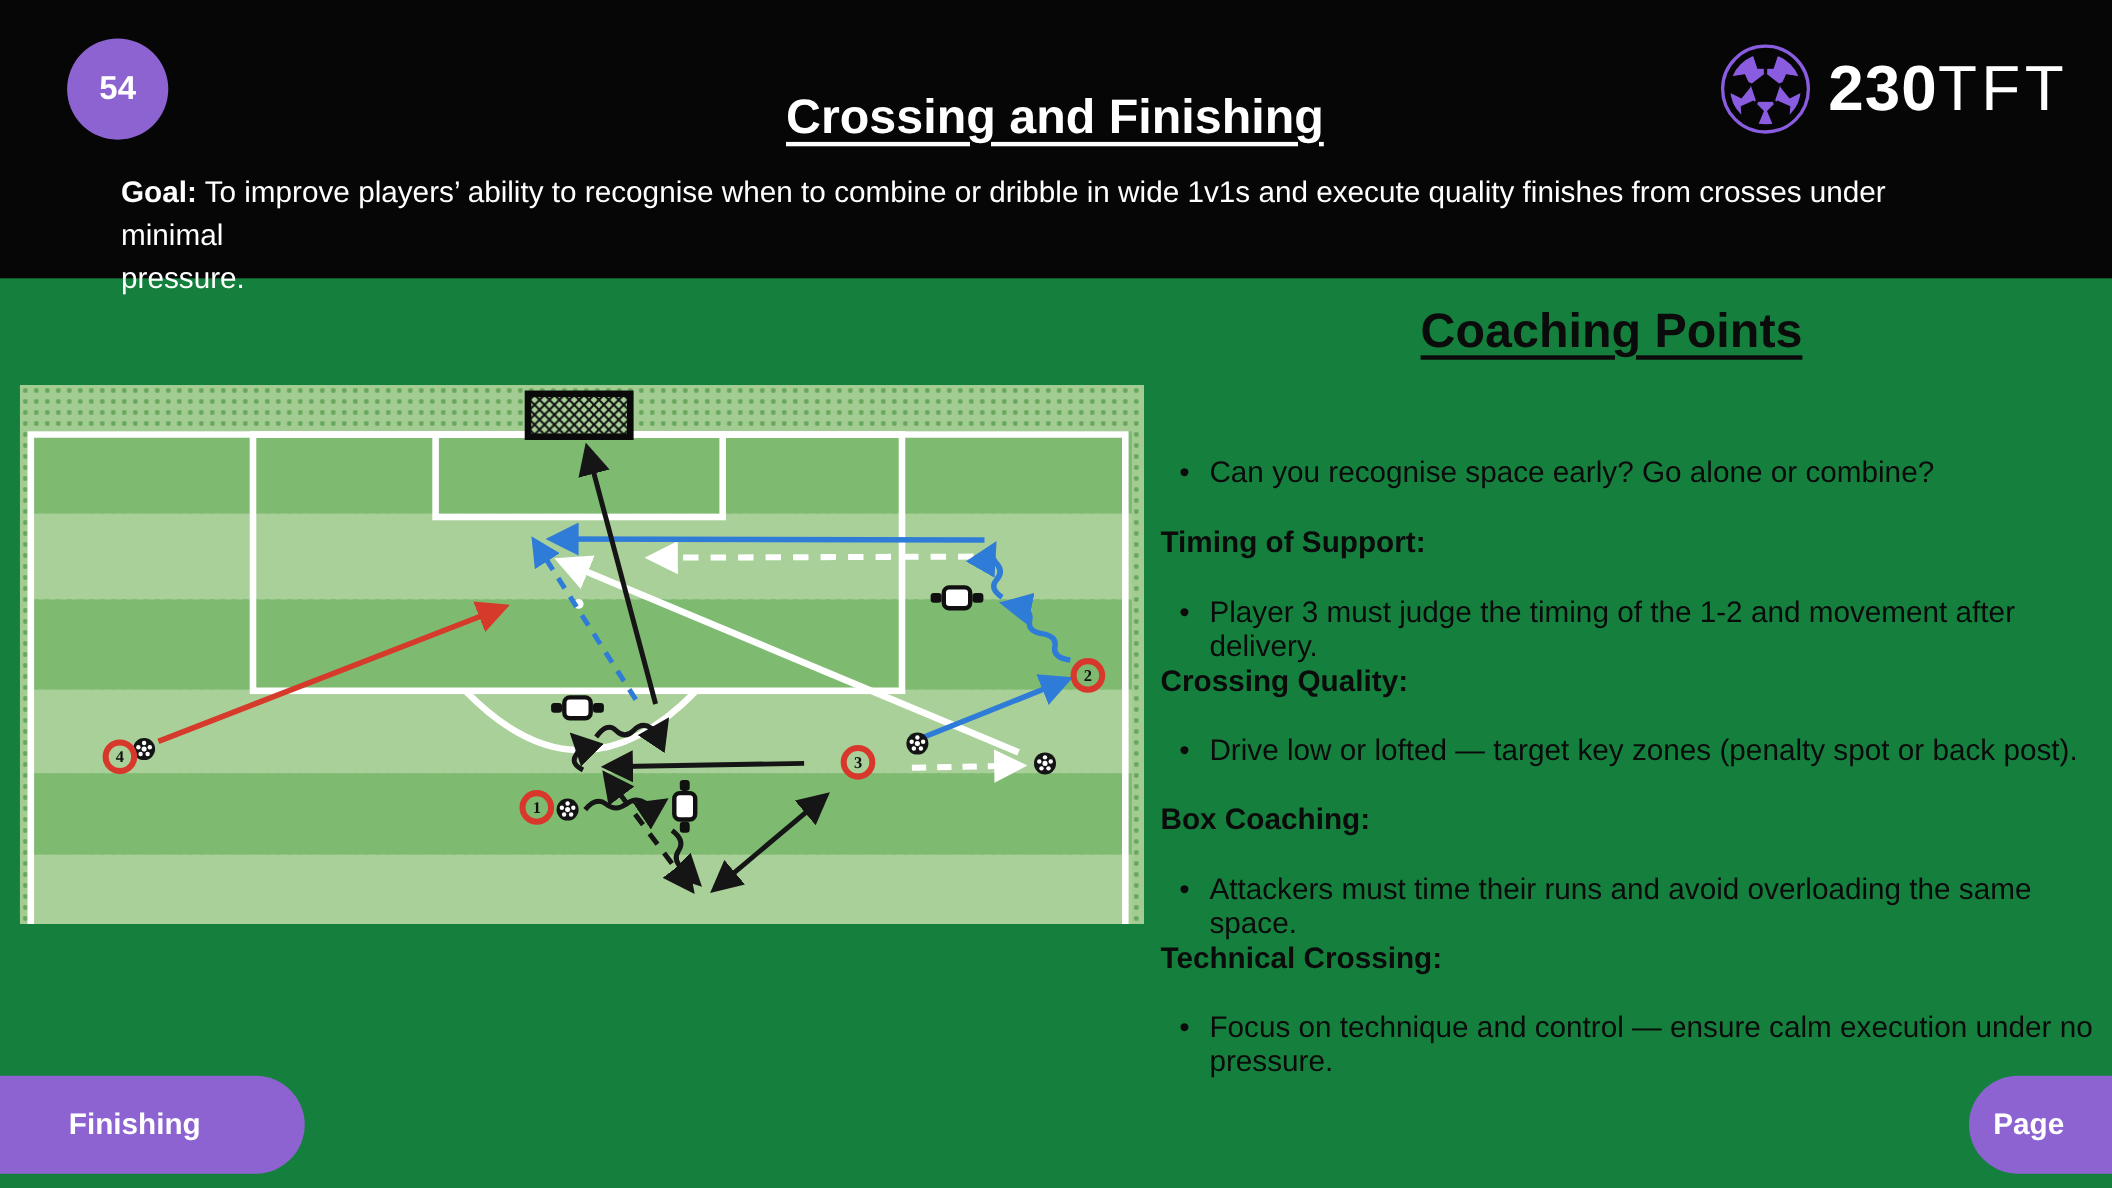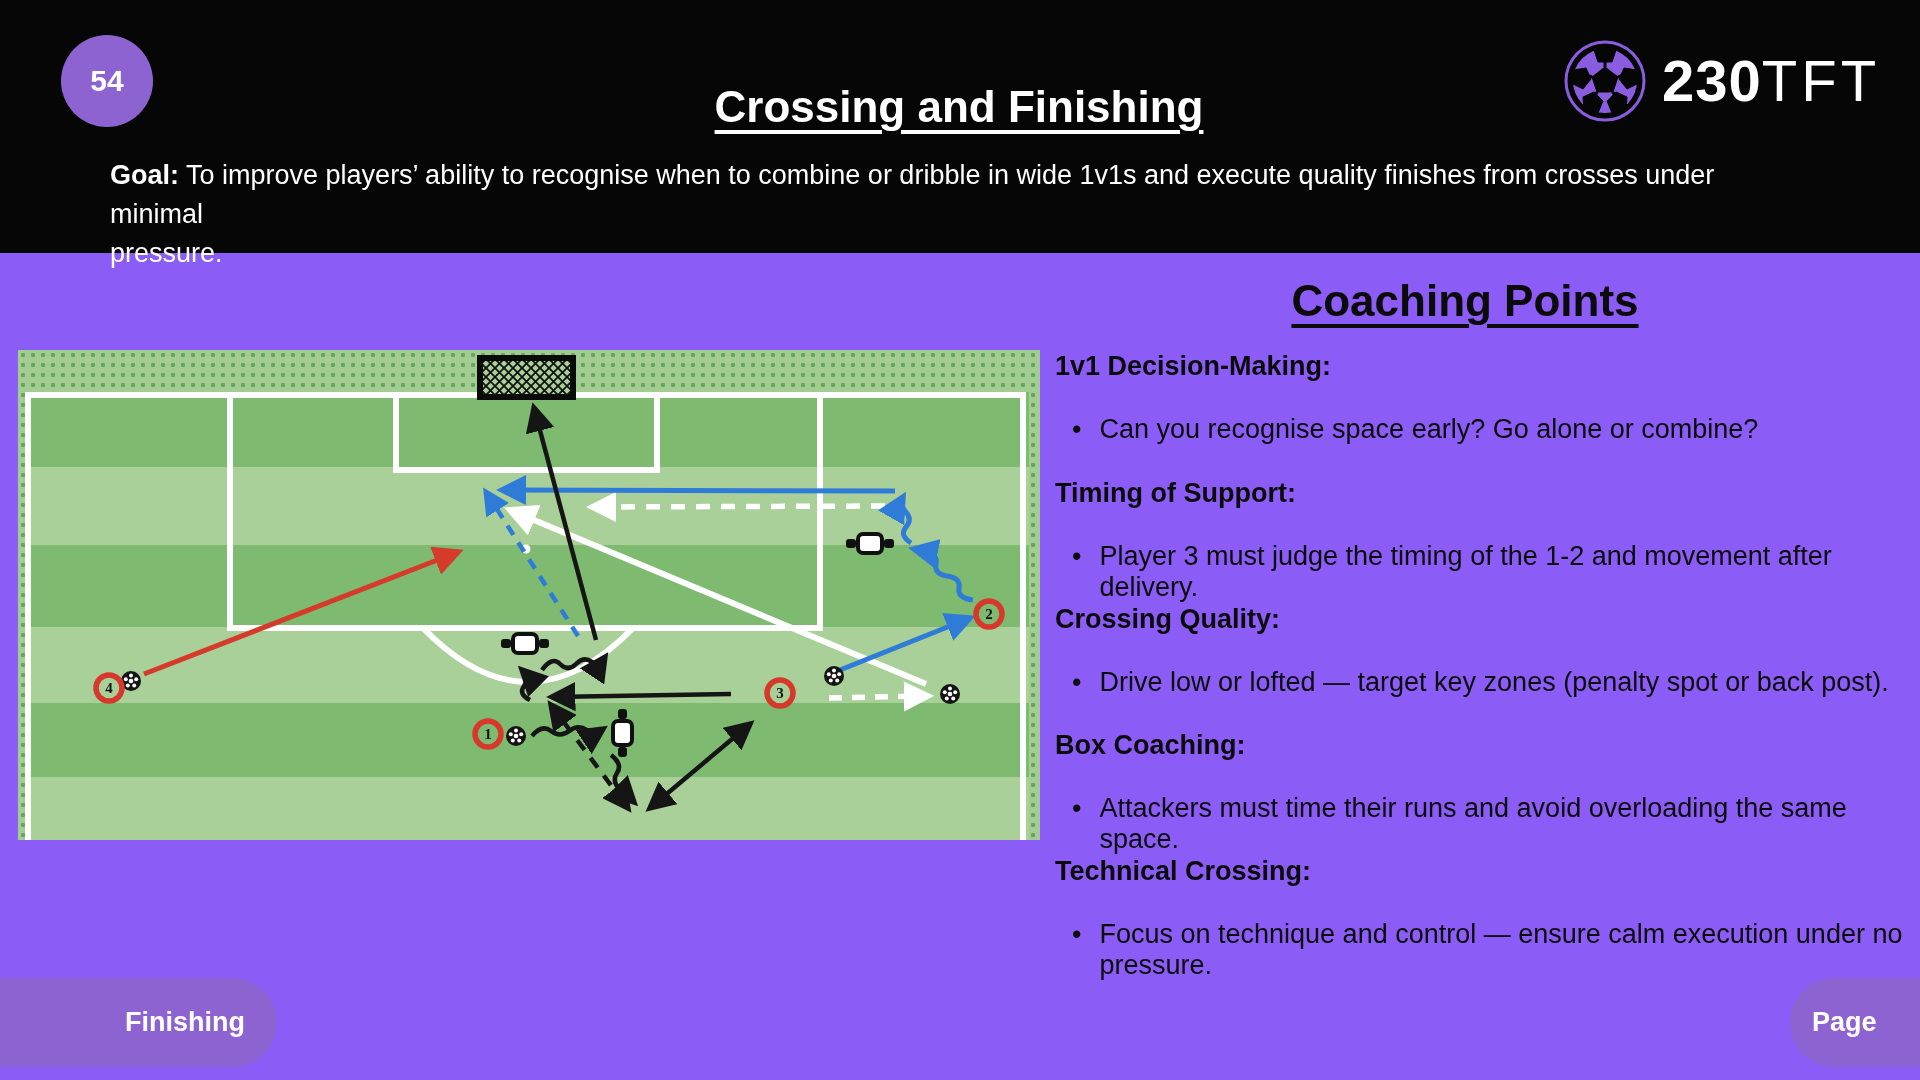--- a/index.html
+++ b/index.html
@@ -1,16 +1,16 @@
 <!DOCTYPE html>
 <html><head>
 <meta charset="utf-8">
 <style>
   html,body{margin:0;padding:0;background:#ffffff;}
-  .page{position:relative;width:1920px;height:1080px;background:#8b5cf6;overflow:hidden;
+  .page{position:relative;width:1920px;height:1080px;background:#15803d;overflow:hidden;
         font-family:"Liberation Sans",sans-serif;color:#111;}
 
   
   .header{position:absolute;left:0;top:0;width:1920px;height:253px;background:#060606;}
   .badge{position:absolute;left:61px;top:35px;width:92px;height:92px;border-radius:50%;
          background:#8D63D1;color:#fff;font-size:30px;font-weight:bold;
          display:flex;align-items:center;justify-content:center;}
   .title{position:absolute;left:559px;top:82px;width:800px;text-align:center;color:#fff;
          font-size:44px;font-weight:bold;text-decoration:underline;text-decoration-thickness:4px;text-underline-offset:8px;}
   .goal{position:absolute;left:110px;top:156px;width:1700px;color:#fff;
@@ -27,21 +27,21 @@
   .cp-head{position:absolute;left:1055px;width:860px;font-size:27px;font-weight:bold;color:#0b0b0b;}
   .cp-bullet{position:absolute;left:1072px;width:860px;font-size:27px;color:#0b0b0b;display:flex;}
   .cp-bullet .dot{margin-right:18px;}
 
   
   .pitch{position:absolute;left:18px;top:350px;width:1022px;height:490px;}
 
   
   .pill{position:absolute;top:978px;height:89px;background:#8D63D1;color:#fff;
         font-size:27px;font-weight:bold;line-height:89px;}
-  .pill-left{left:0;width:277px;border-radius:0 45px 45px 0;text-align:right;padding-right:32px;box-sizing:border-box;}
+  .pill-left{left:0;width:277px;border-radius:0 45px 45px 0;text-align:center;padding-right:32px;box-sizing:border-box;}
   .pill-right{left:1790px;width:130px;border-radius:45px 0 0 45px;text-align:left;padding-left:22px;box-sizing:border-box;}
 </style>
 </head>
 <body>
 
 <div class="page">
 
   <div class="header">
     <div class="badge">
       <span>54</span>
@@ -224,21 +224,20 @@
       </g>
       <g>
         <circle cx="971" cy="264" r="13" fill="none" stroke="#D8382C" stroke-width="5.5"></circle>
         <text x="971" y="269">2</text>
       </g>
     </g>
   </svg>
 
   <div class="cp-title">Coaching Points</div>
 
-  <div class="cp-head" style="top:351px">1v1 Decision-Making:</div>
   <div class="cp-bullet" style="top:414px">
     <span class="dot">•</span>
     <span>Can you recognise space early? Go alone or combine?</span>
   </div>
 
   <div class="cp-head" style="top:478px">Timing of Support:</div>
   <div class="cp-bullet" style="top:541px">
     <span class="dot">•</span>
     <span>Player 3 must judge the timing of the 1-2 and movement after delivery.</span>
   </div>

